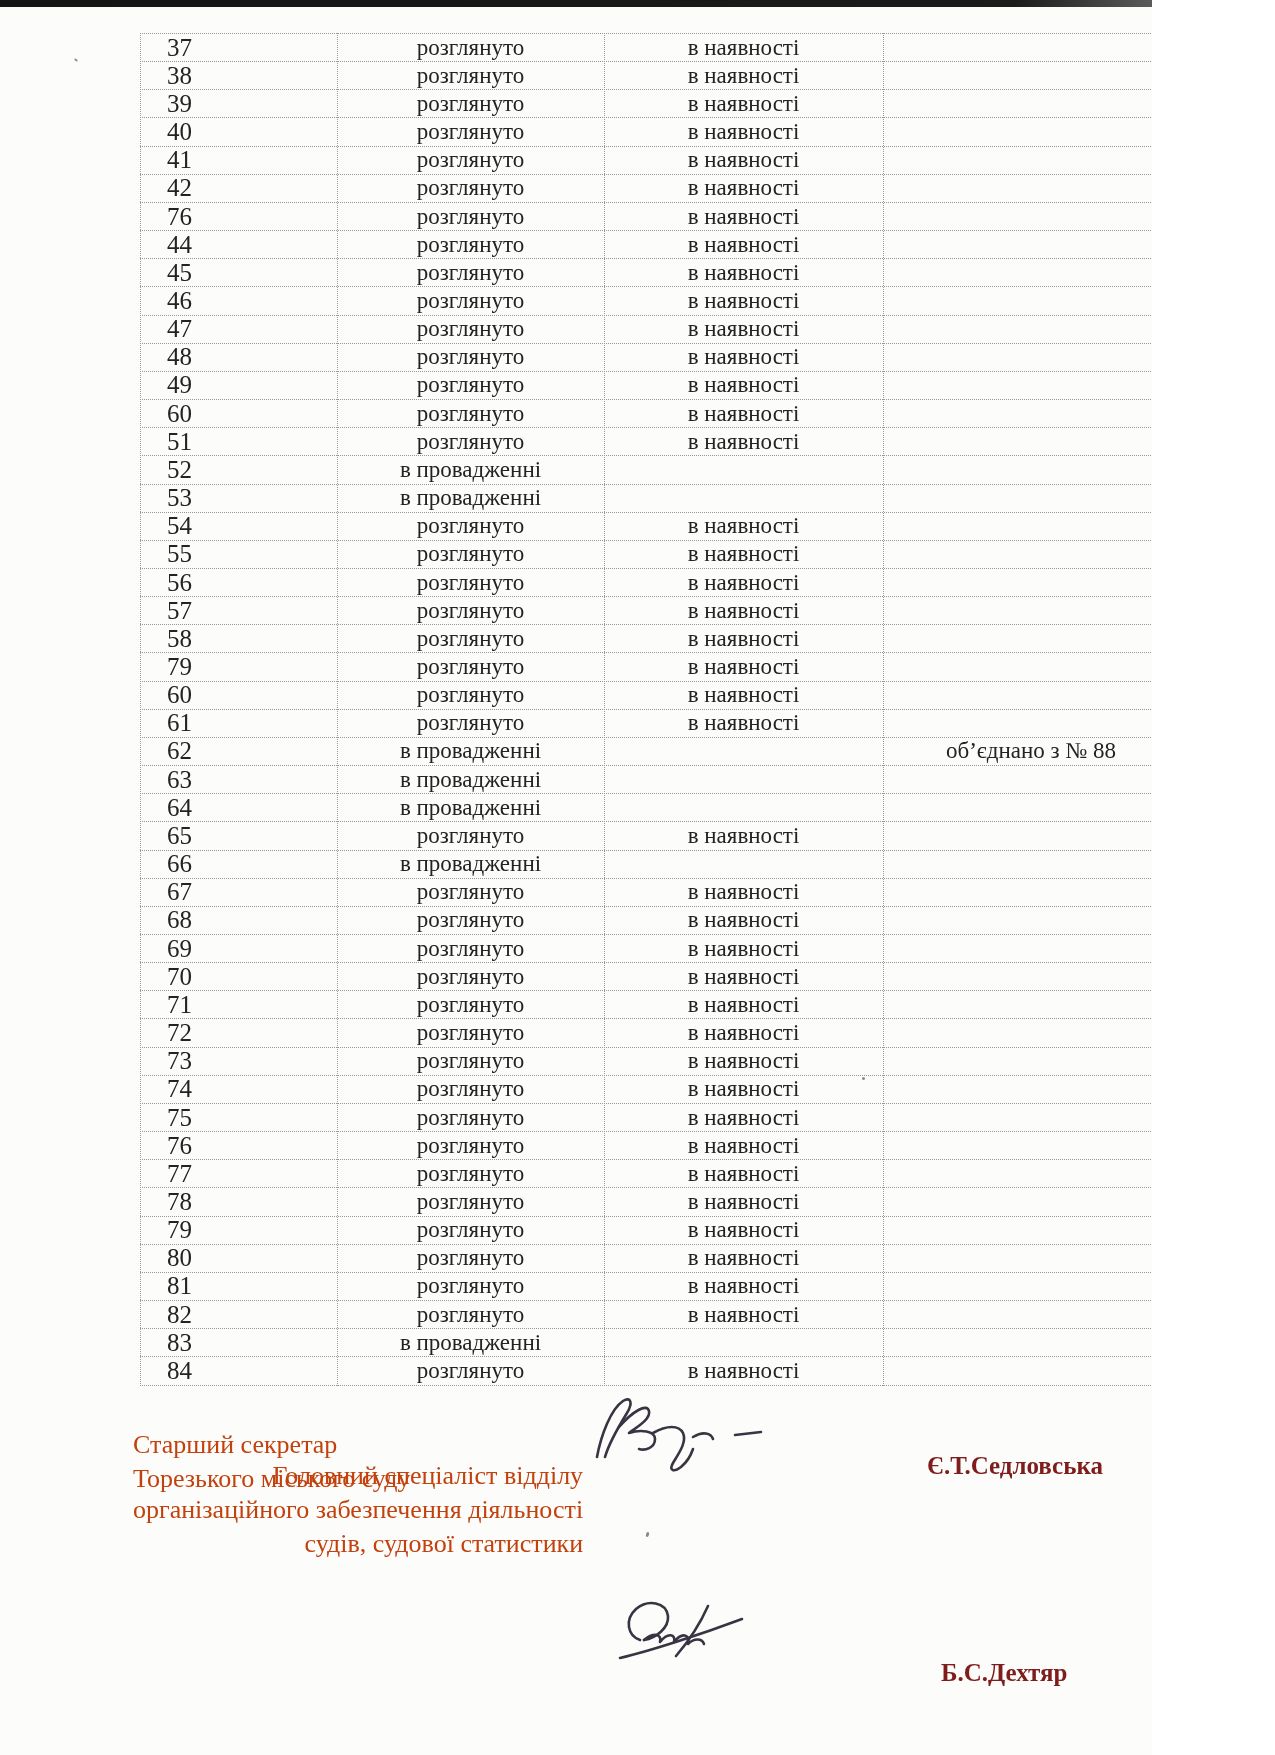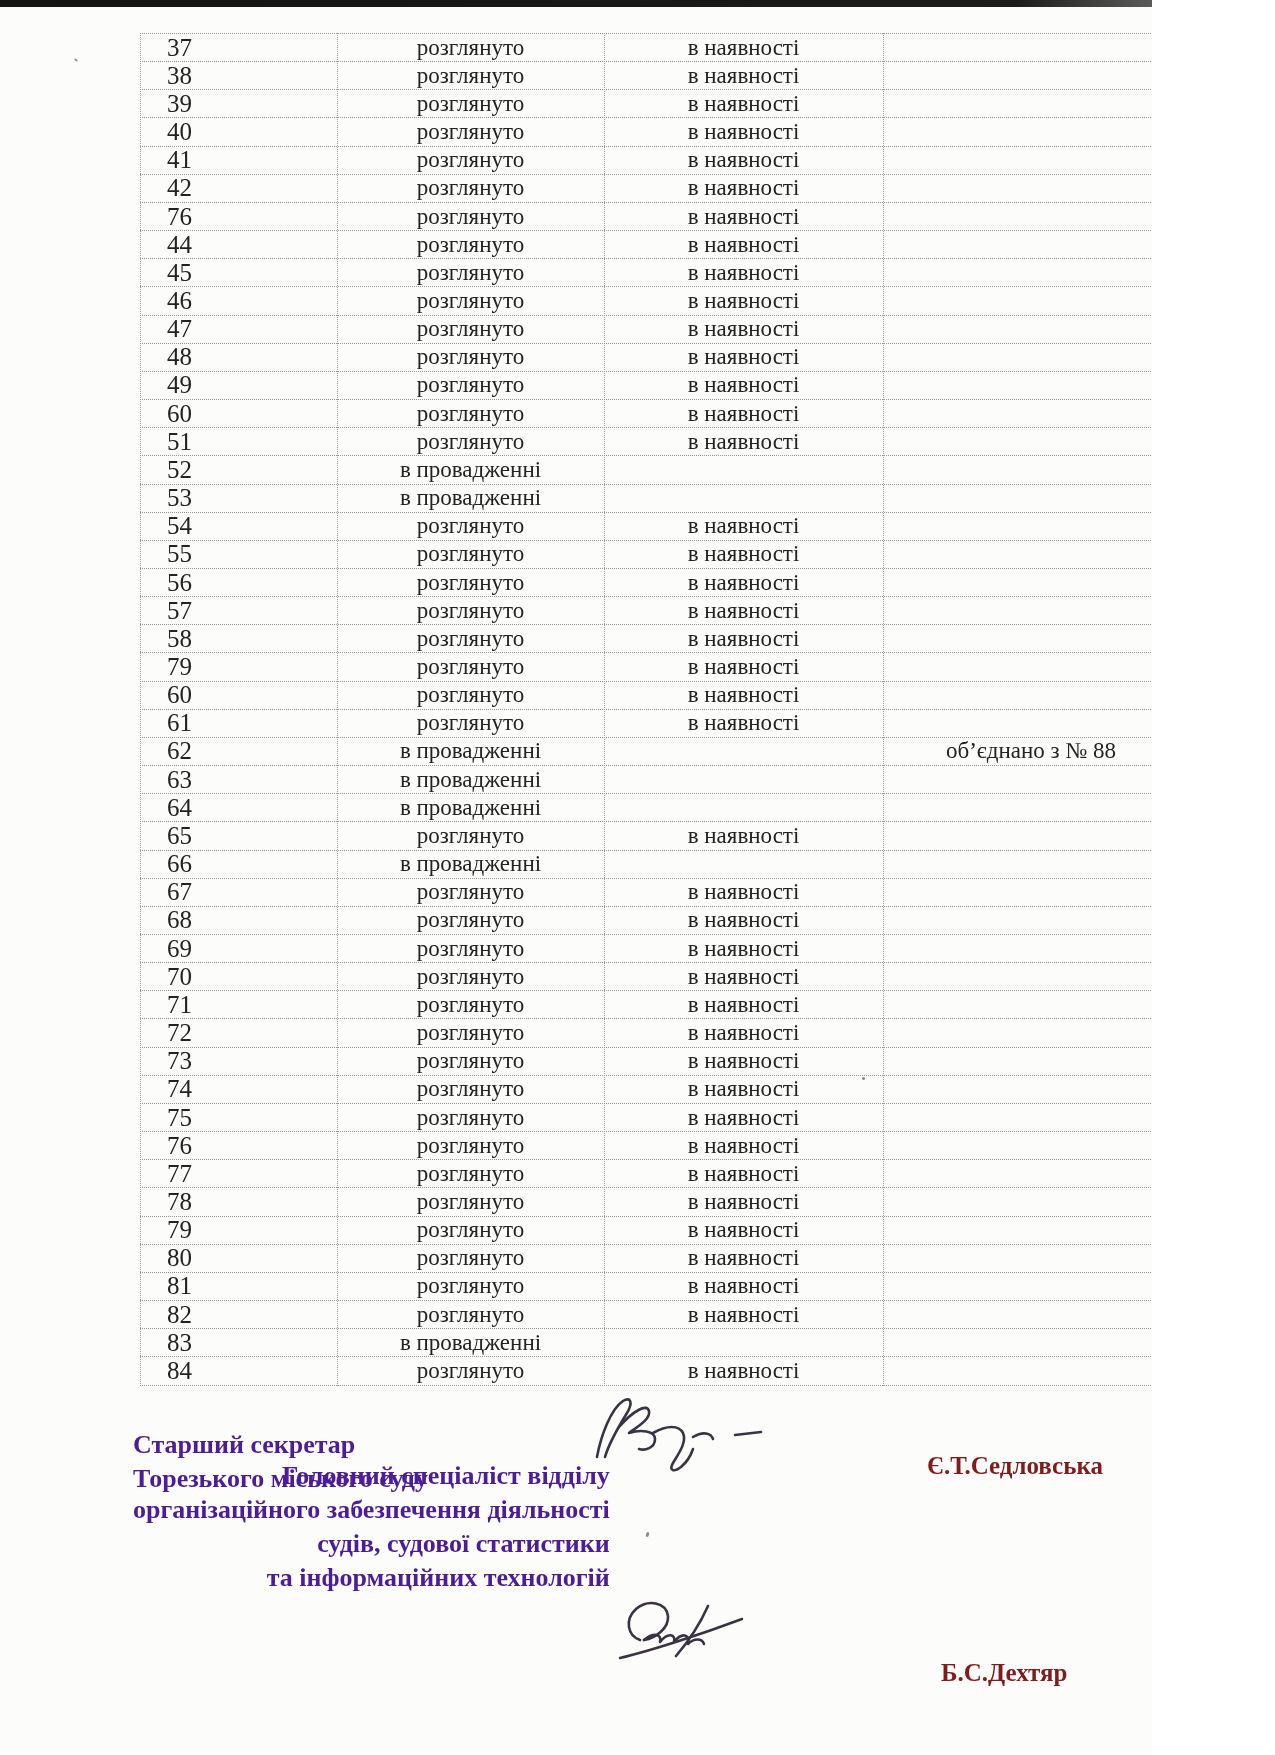--- a/index.html
+++ b/index.html
@@ -46,22 +46,22 @@
   .c4 { width:296px; }
 
   .vline {
     position:absolute; top:0; height:1353px; width:0;
     border-left:1px dotted #9a9c9f;
   }
 
   
   .sig-title {
     position:absolute; left:133px;
-    font-weight:bold; font-size:26px; line-height:34px;
-    color:#4c1d95; white-space:nowrap;
+    font-weight:normal; font-size:26px; line-height:34px;
+    color:#c2410c; white-space:nowrap;
   }
   .sig-title-1 { top:1428px; }
   .sig-title-2 { top:1459px;text-align:right; }
   .sig-name {
     position:absolute;
     font-weight:bold; font-size:25px; line-height:28px;
     color:#7f1d1d; white-space:nowrap;
   }
   .sig-name-1 { left:927px; top:1452px; }
   .sig-name-2 { left:941px; top:1627px;margin-top:32px; }
@@ -441,21 +441,20 @@
     <path d="M118,44 C128,38 136,40 138,46"></path>
     <path d="M160,42 L186,39"></path>
   </svg>
 
   <div class="sig-name sig-name-1">Є.Т.Седловська</div>
 
   <div class="sig-title sig-title-2">
     <div>Головний спеціаліст відділу</div>
     <div>організаційного забезпечення діяльності</div>
     <div>судів, судової статистики</div>
-    <div>та інформаційних технологій</div>
   </div>
 
   <svg class="sig-svg sig-svg-2" width="150" height="82" viewBox="0 0 150 82">
     <path d="M30,46 C18,42 14,26 26,15 C38,5 56,8 58,22 C59,34 46,44 34,46"></path>
     <path d="M34,46 C44,38 52,40 50,48 C58,38 66,40 64,48 C72,38 80,40 78,50 C84,44 92,44 94,50"></path>
     <path d="M10,64 C40,57 92,40 132,25"></path>
     <path d="M98,12 C90,30 78,48 66,62"></path>
   </svg>
 
   <div class="sig-name sig-name-2">Б.С.Дехтяр</div>

